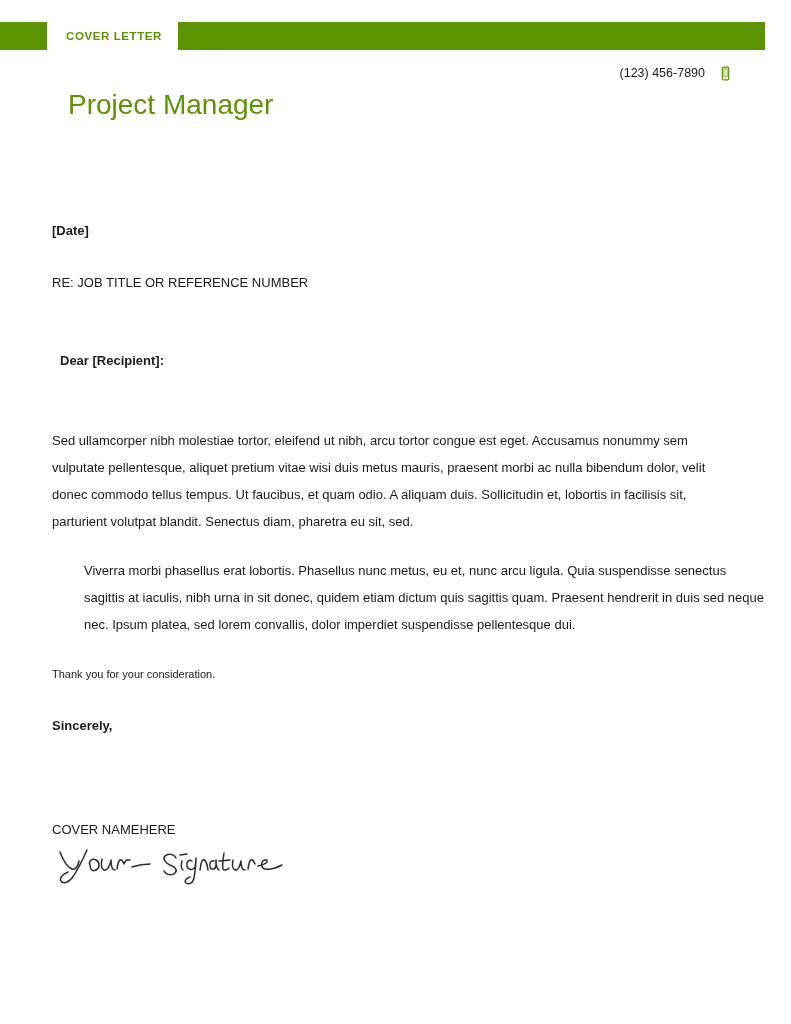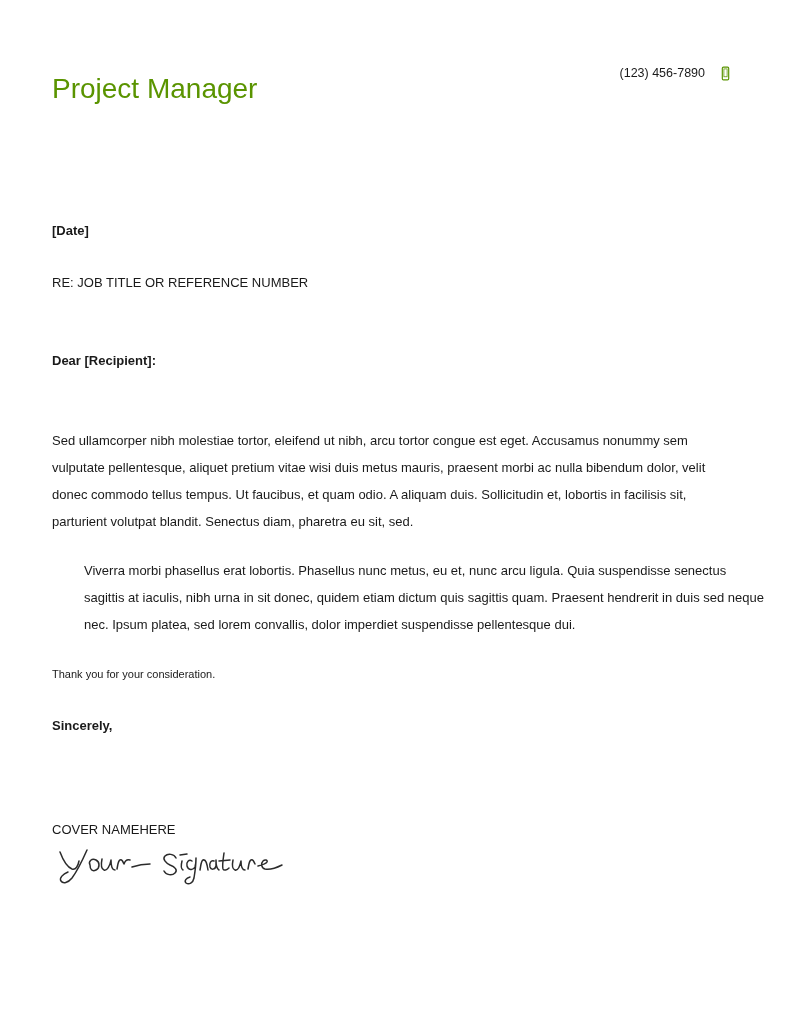--- a/index.html
+++ b/index.html
@@ -71,21 +71,21 @@
     font-size: 47px;
     line-height: 56px;
     color: #111111;
     white-space: nowrap;
     font-weight: 600;
   }
   .name .surname {
     font-weight: 700;
   }
   .job-title {
-    margin: 0;
+    margin: 16px;
     padding-top: 6px;
     font-size: 28px;
     line-height: 34px;
     color: #5a9400;
     font-weight: 400;
     white-space: nowrap;
   }
 
   
   .contact {
@@ -144,21 +144,21 @@
     position: absolute;
     top: 274px;
     left: 0;
     font-size: 13px;
     font-weight: 400;
     line-height: 18px;
   }
   .line-salutation {
     position: absolute;
     top: 352px;
-    left: 0;
+    left: 8px;
     font-size: 13px;
     font-weight: bold;
     line-height: 18px;
   }
   .para {
     position: absolute;
     left: 0;
     width: 684px;
     font-size: 13px;
     line-height: 27px;
@@ -199,20 +199,25 @@
     width: 260px;
     height: 48px;
   }
   .signature-mark svg { display: block; }
 </style>
 </head>
 <body>
 
 <div class="page">
 
+  <div class="header-bar">
+    <div class="bar-seg-left"></div>
+    <div class="bar-seg-right"></div>
+    <div class="bar-label">COVER LETTER</div>
+  </div>
 
   <div class="identity">
     <div class="job-title">Project Manager</div>
   </div>
 
   <div class="contact">
 
 
     <div class="contact-row">
       <span class="contact-text">(123) 456-7890</span>

